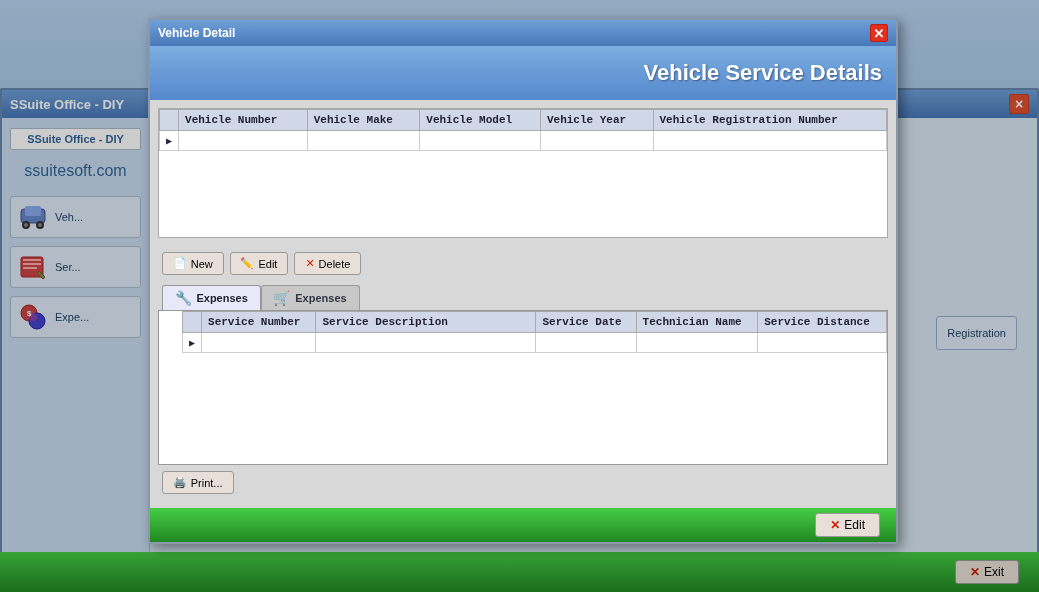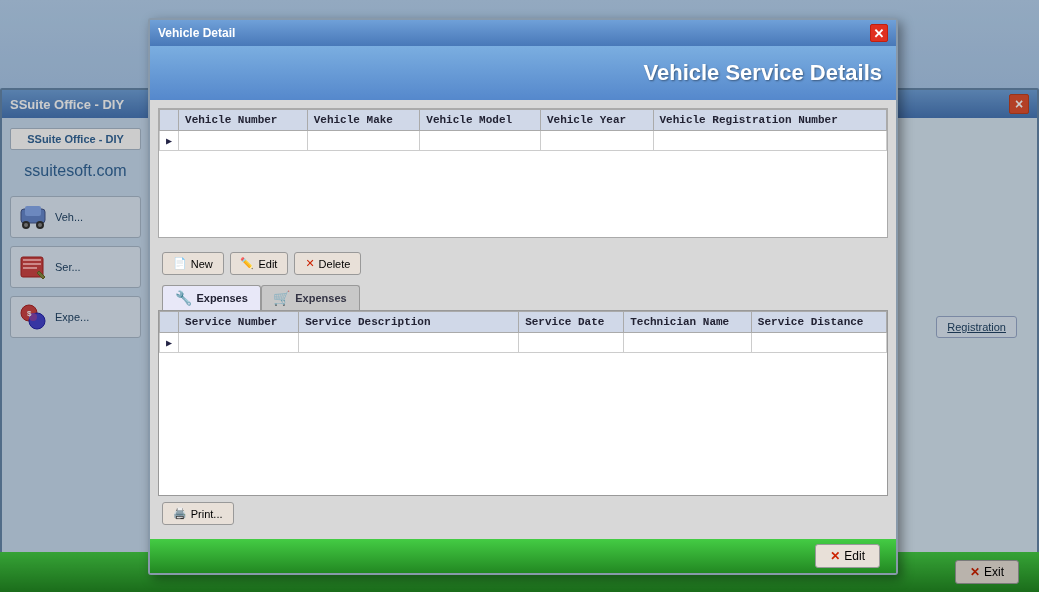--- a/index.html
+++ b/index.html
@@ -315,22 +315,23 @@
       color: #223;
     }
 
     .tab-header-icon {
       font-size: 14px;
     }
 
     .tab-content {
       background: white;
       border: 1px solid #999;
-      height: 186px;
+      height: 155px;
       overflow: hidden;
+      padding-left: 23px;
     }
 
     
     .modal-bottom {
       display: flex;
       justify-content: space-between;
       align-items: center;
       padding: 6px 4px;
       background: #d8d8d8;
     }
@@ -367,28 +368,27 @@
       border-radius: 3px;
       cursor: pointer;
       font-size: 12px;
     }
 
     
     .reg-btn {
       position: absolute;
       top: 198px;
       right: 20px;
-      padding: 4px 10px;
+      padding: 10px 10px;
       background: #e0ecf8;
       border: 1px solid #99aacc;
       border-radius: 3px;
       cursor: pointer;
       font-size: 11px;
       color: #224466;
-      text-decoration: underline;
     }
   </style>
 </head>
 <body>
 
 <div class="app-bg"></div>
 
 <div class="app-window">
   <div class="app-titlebar">
     <span class="app-title-text">SSuite Office - DIY</span>

